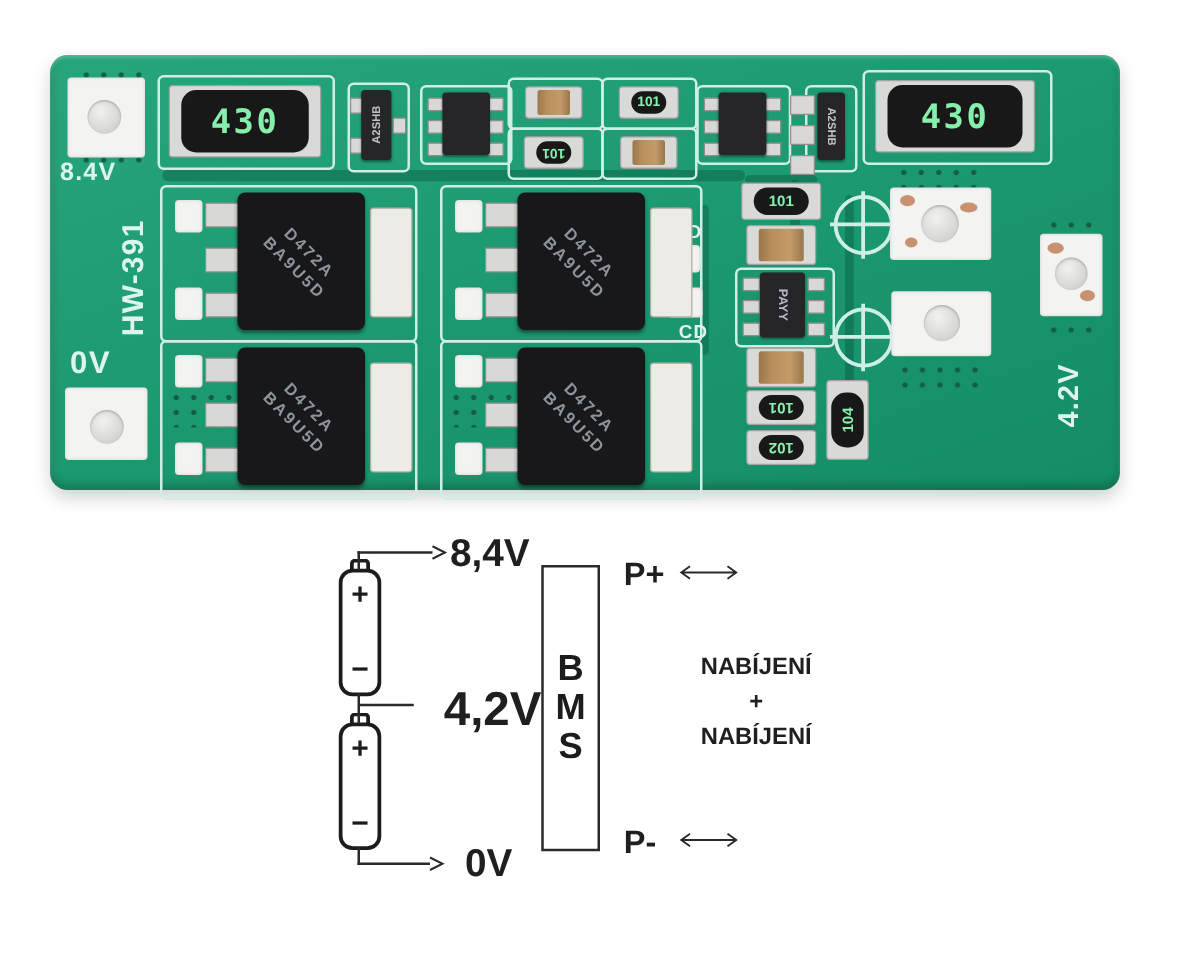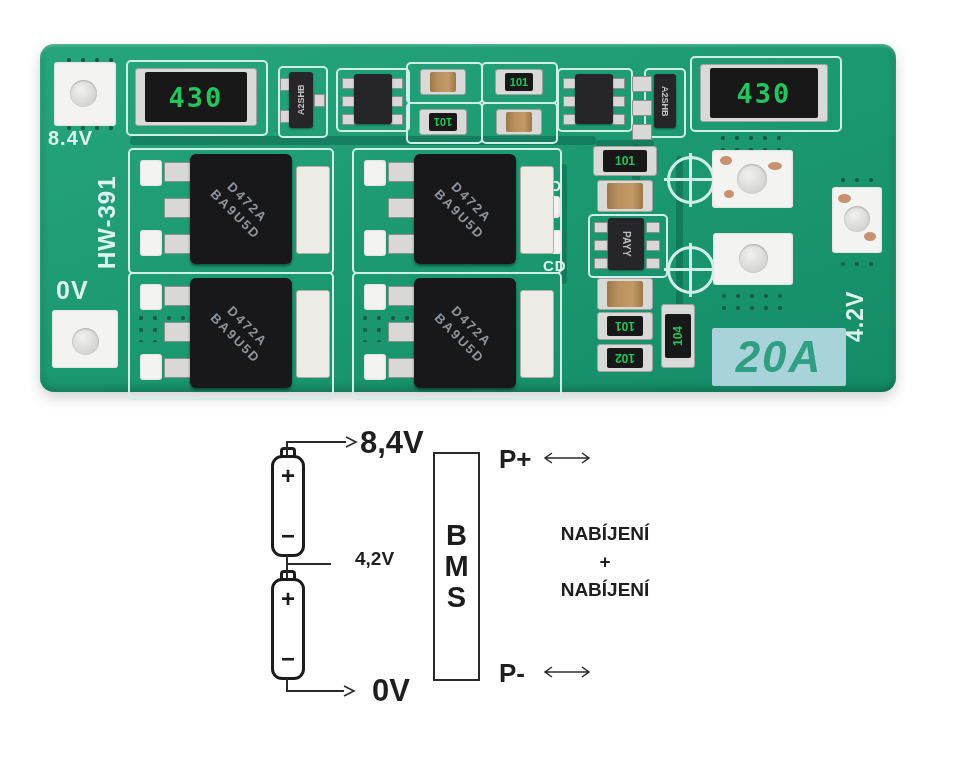--- a/index.html
+++ b/index.html
@@ -15,22 +15,22 @@
   .silkbox{position:absolute;border:2px solid var(--silk);border-radius:5px;}
   .silktext{position:absolute;color:#ddf4ee;font-weight:bold;letter-spacing:1px;line-height:1;}
   .vtext{writing-mode:vertical-rl;transform:rotate(180deg);display:flex;align-items:center;justify-content:center;}
   .vtext-down{writing-mode:vertical-rl;display:flex;align-items:center;justify-content:center;}
   .whitepad{position:absolute;background:#f3f3f1;border-radius:3px;box-shadow:inset 0 0 3px rgba(0,0,0,.15);z-index:2;}
   .hole{position:absolute;border-radius:50%;background:radial-gradient(circle at 40% 35%,#f1f1ef,#dadad8 55%,#c6c6c4);
         box-shadow:inset 0 1px 2px rgba(0,0,0,.25);z-index:3;}
   .dots{position:absolute;background-image:radial-gradient(circle,#135c46 1.8px,transparent 2.4px);
         background-size:14px 12px;background-position:2px 2px;z-index:1;}
   .metal{position:absolute;background:#d9d9d7;border:1px solid #a3a3a1;border-radius:3px;z-index:3;}
-  .rescore{position:absolute;left:9px;right:9px;top:3px;bottom:3px;background:#181818;border-radius:2px;
-           color:#22c55e;display:flex;align-items:center;justify-content:center;font-weight:bold;}
+  .rescore{position:absolute;left:9px;right:9px;top:3px;bottom:3px;background:#181818;border-radius:12px;
+           color:#86efac;display:flex;align-items:center;justify-content:center;font-weight:bold;}
   .capcore{position:absolute;left:9px;right:9px;top:2px;bottom:2px;background:linear-gradient(90deg,#9a7749,#b98f5e 30%,#c49a68 70%,#9a7749);border-radius:2px;}
   .sot{position:absolute;background:#26262a;border-radius:3px;box-shadow:0 1px 2px rgba(0,0,0,.4);z-index:3;}
   .leg{position:absolute;background:#d8d8d6;border:1px solid #8f8f8d;border-radius:1px;z-index:2;}
   .flip{transform:rotate(180deg);}
   .mosbody{position:absolute;background:#18181b;border-radius:6px;z-index:3;display:flex;align-items:center;justify-content:center;overflow:hidden;
            box-shadow:0 2px 3px rgba(0,0,0,.45);}
   .mostext{transform:rotate(45deg);color:#8d949b;font-weight:bold;font-size:13px;letter-spacing:2px;text-align:center;line-height:1.3;white-space:nowrap;}
   .mtab{position:absolute;background:#edebe5;border:1px solid #b3afa5;border-radius:3px;z-index:3;}
   .fid{position:absolute;width:42px;height:42px;border:3px solid var(--silk);border-radius:50%;z-index:2;}
   .fid-h{position:absolute;left:-6px;right:-6px;top:50%;height:3px;margin-top:-2px;background:var(--silk);}
@@ -258,23 +258,20 @@
 
     <div class="dots" style="left:794px;top:128px;width:46px;height:13px;"></div>
     <div class="whitepad" style="left:792px;top:143px;width:50px;height:66px;"></div>
     <div class="copper" style="left:798px;top:150px;width:13px;height:9px;"></div>
     <div class="copper" style="left:824px;top:188px;width:12px;height:9px;"></div>
     <div class="hole" style="left:804px;top:162px;width:26px;height:26px;"></div>
     <div class="dots" style="left:794px;top:212px;width:46px;height:13px;"></div>
 
     <div class="silktext vtext" style="left:800px;top:222px;width:30px;height:100px;font-size:23px;">4.2V</div>
 
-    <div class="patch20a">
-      <span class="t20a">20A</span>
-    </div>
   </div>
 
   <div class="bat-cap" style="left:280px;top:447px;"></div>
   <div class="bat-body" style="left:271px;top:455px;">
     <span class="bat-sym" style="top:6px;">+</span>
     <span class="bat-sym" style="bottom:6px;">−</span>
   </div>
 
   <div class="bat-cap" style="left:280px;top:570px;"></div>
   <div class="bat-body" style="left:271px;top:578px;">
@@ -291,21 +288,21 @@
   <div class="wire" style="left:286px;top:555px;width:2px;height:24px;"></div>
   <div class="wire" style="left:287px;top:563px;width:44px;height:2px;"></div>
 
   <div class="wire" style="left:286px;top:678px;width:2px;height:14px;"></div>
   <div class="wire" style="left:286px;top:690px;width:58px;height:2px;"></div>
   <svg class="abs" style="left:342px;top:684px;" width="14" height="14" viewBox="0 0 14 14">
     <path d="M2 2 L12 7 L2 12" fill="none" stroke="#2a2a2a" stroke-width="1.6"></path>
   </svg>
 
   <div class="dlabel" style="left:360px;top:427px;font-size:31px;">8,4V</div>
-  <div class="dlabel" style="left:355px;top:549px;font-size:19px;">4,2V</div>
+  <div class="dlabel" style="left:355px;top:549px;font-size:38px;">4,2V</div>
   <div class="dlabel" style="left:372px;top:675px;font-size:31px;">0V</div>
 
   <div class="bms">
     <span>B</span>
     <span>M</span>
     <span>S</span>
   </div>
 
   <div class="dlabel" style="left:499px;top:446px;font-size:26px;">P+</div>
   <svg class="abs" style="left:541px;top:451px;" width="52" height="14" viewBox="0 0 52 14">

